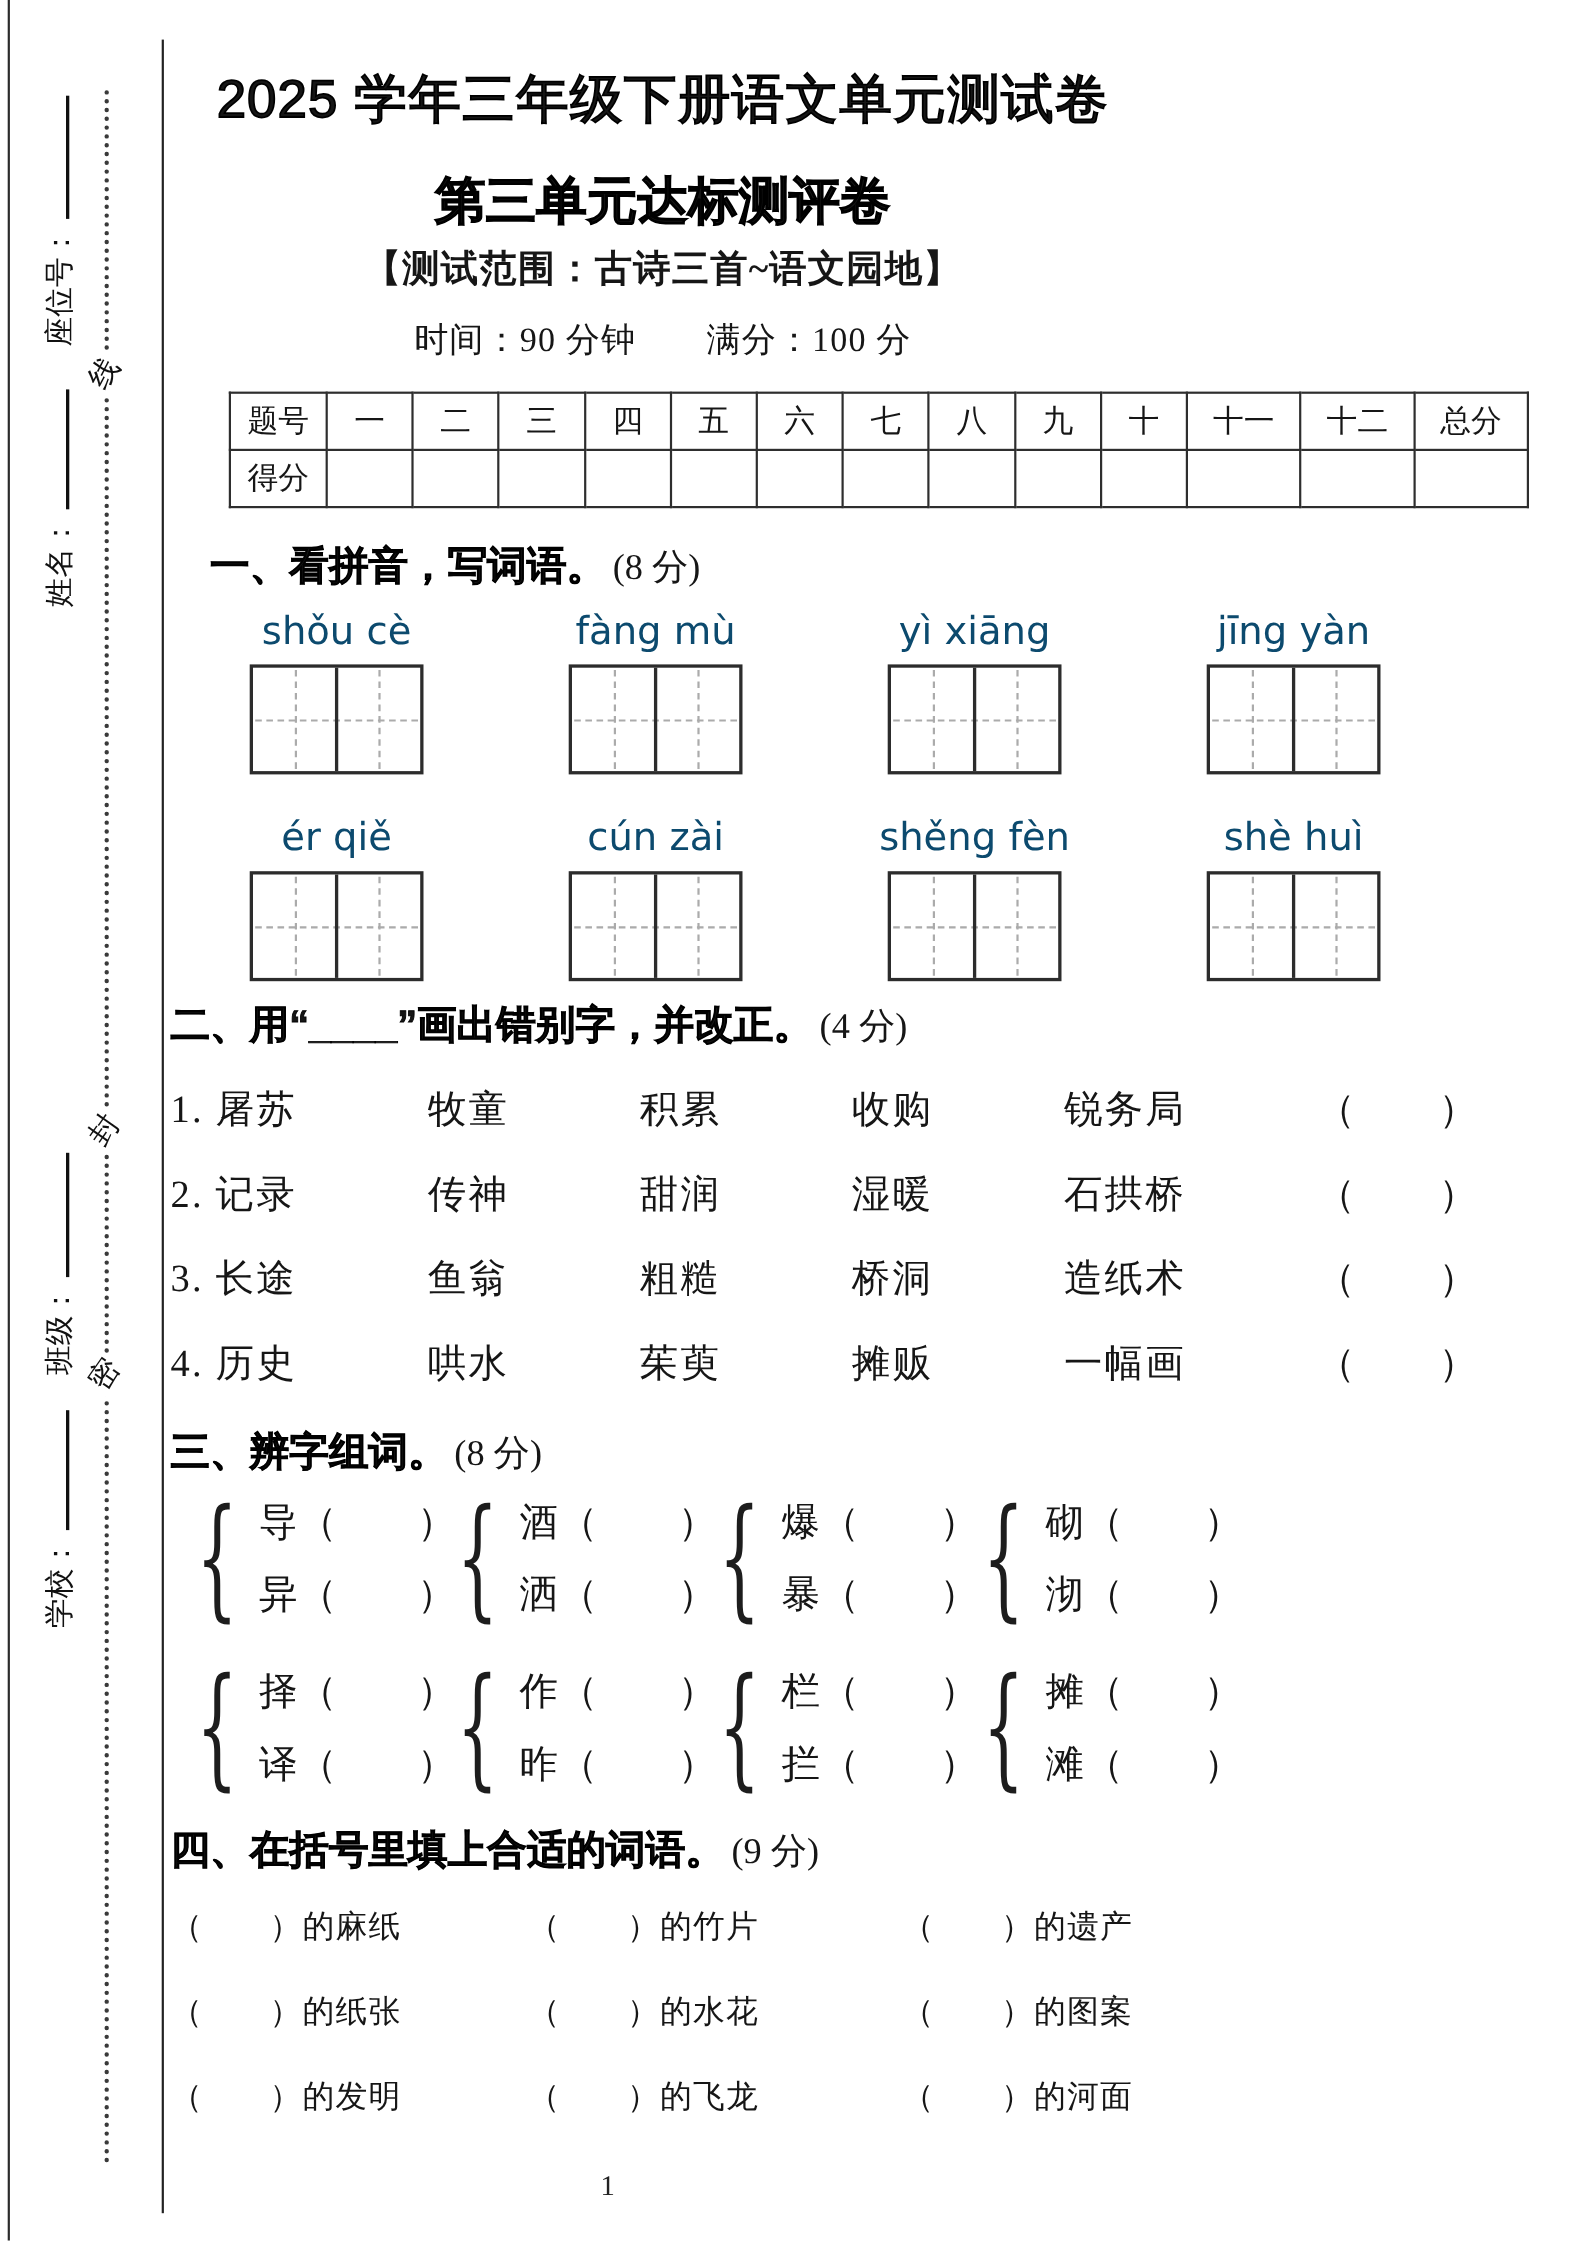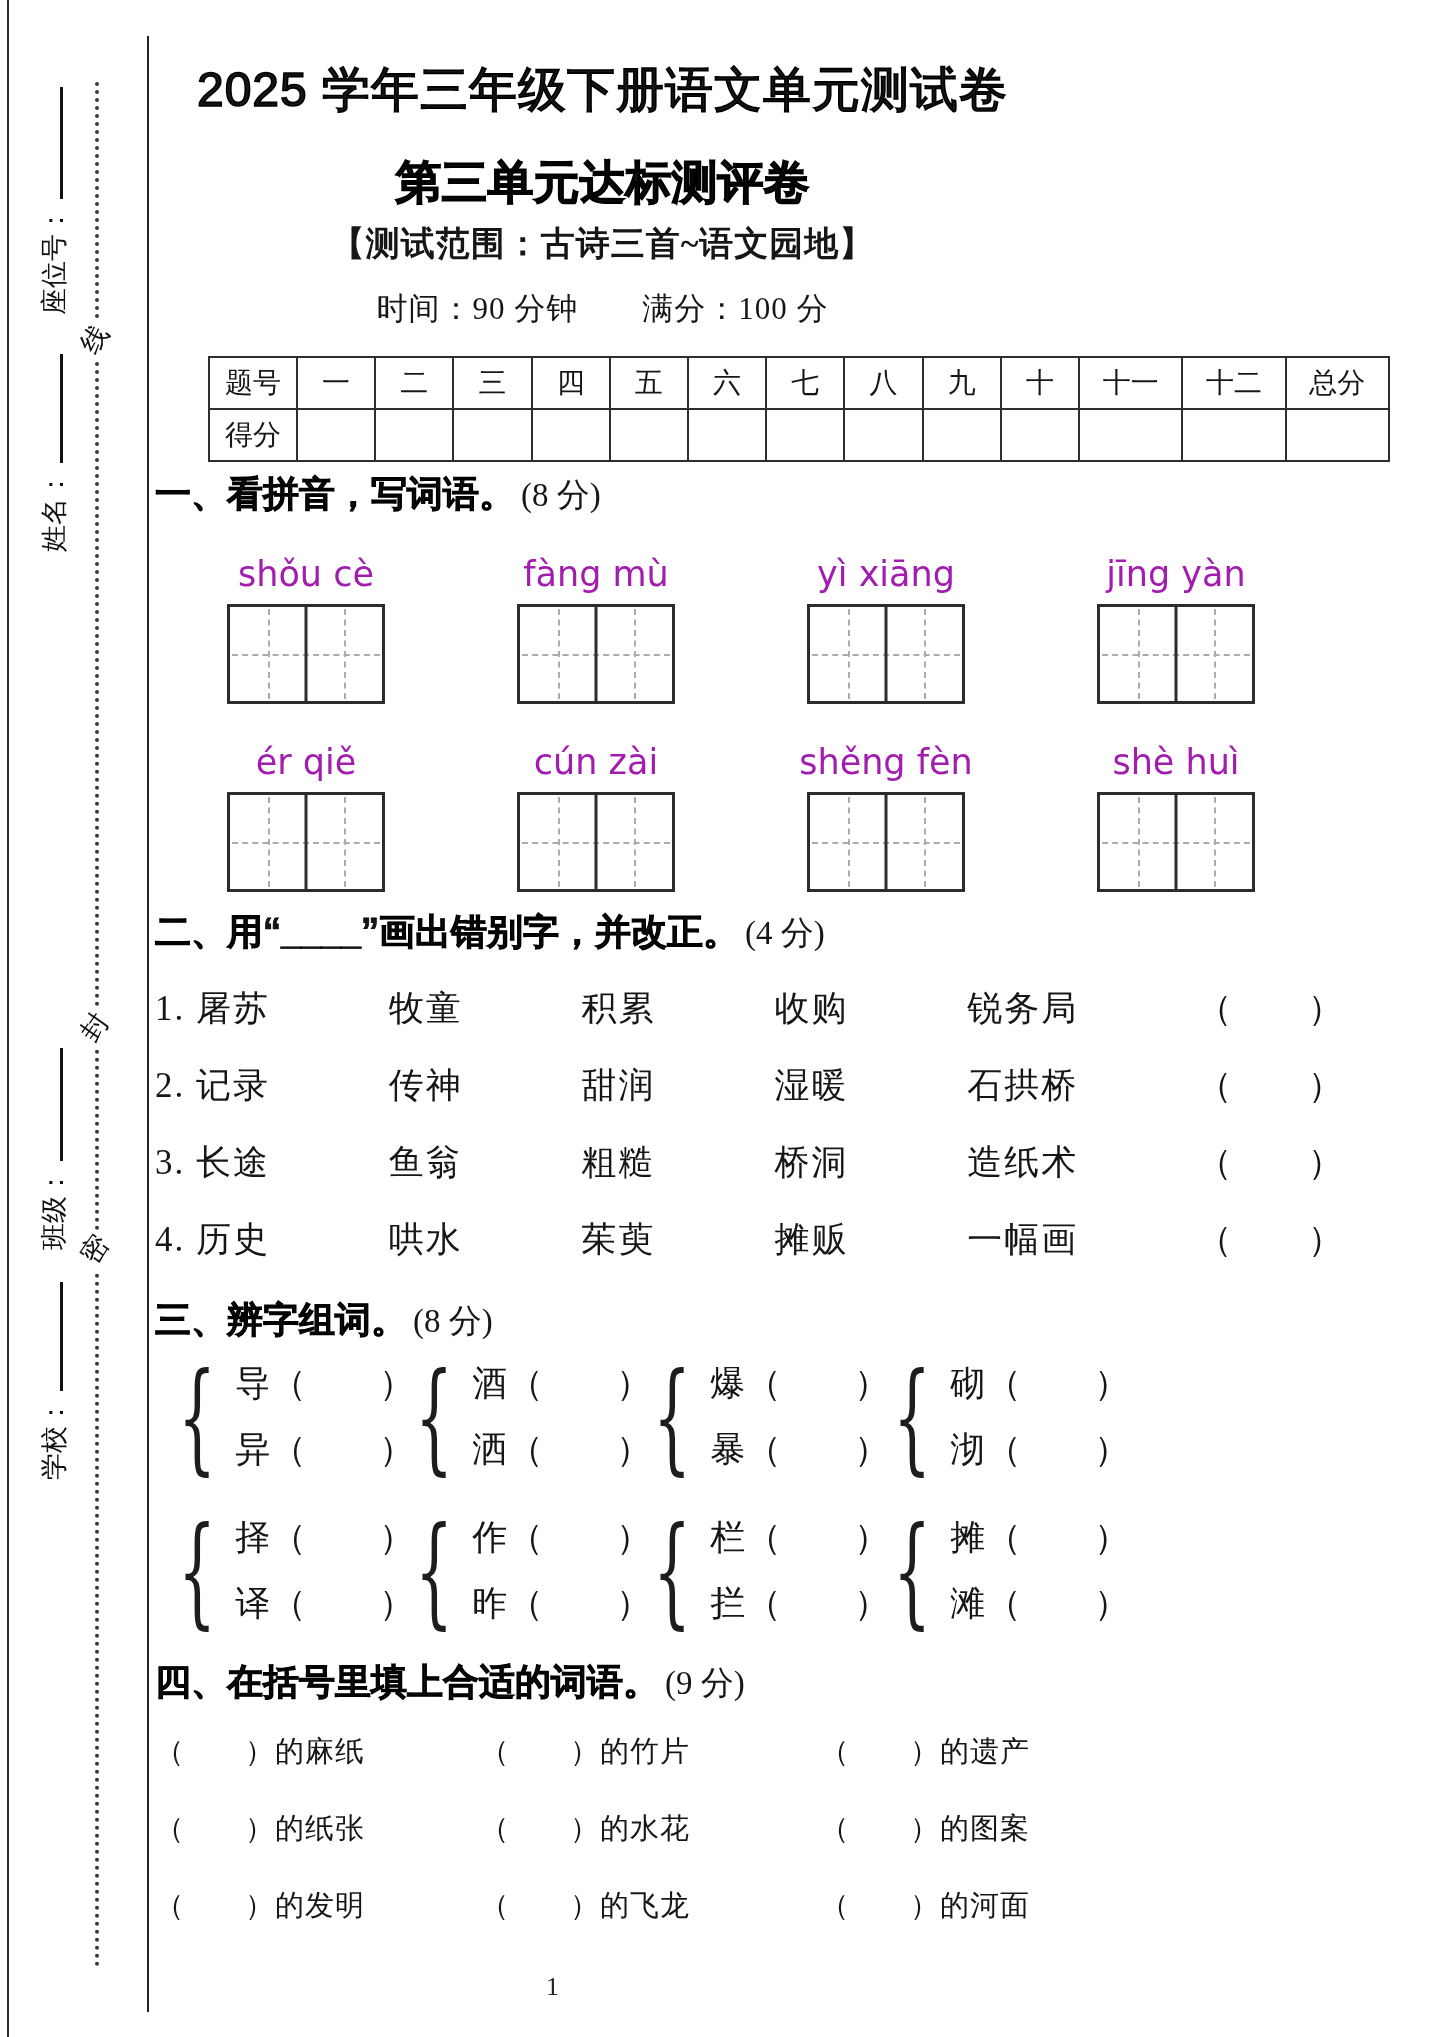--- a/index.html
+++ b/index.html
@@ -44,21 +44,21 @@
   .score-table td.wide{width:104px;}
   
   .sec-head{position:absolute;left:0;font-family:var(--sans);font-weight:800;font-size:36px;-webkit-text-stroke:0.8px #000;white-space:nowrap;}
   .sec-head .pts{font-family:var(--serif);font-weight:400;font-size:33px;-webkit-text-stroke:0;margin-left:6px;}
   
   .pinyin-grid{
     position:absolute;left:6px;top:512px;width:1160px;
     display:grid;grid-template-columns:repeat(4,1fr);row-gap:36px;justify-items:center;
   }
   .pitem{display:flex;flex-direction:column;align-items:center;}
-  .plabel{font-family:var(--pinyin);font-size:35px;color:#a21caf;height:44px;line-height:44px;margin-bottom:8px;white-space:nowrap;}
+  .plabel{font-family:var(--pinyin);font-size:35px;color:#0c4a6e;height:44px;line-height:44px;margin-bottom:8px;white-space:nowrap;}
   .pbox{position:relative;width:152px;height:94px;border:3px solid #2c2c2c;background:#fff;}
   .pbox .vdiv{position:absolute;left:50%;top:0;bottom:0;width:3px;background:#2c2c2c;transform:translateX(-50%);}
   .pbox .dashh{position:absolute;top:50%;left:2px;right:2px;border-top:2px dashed #ababab;}
   .pbox .dashv1{position:absolute;left:25%;top:2px;bottom:2px;border-left:2px dashed #ababab;}
   .pbox .dashv2{position:absolute;left:75%;top:2px;bottom:2px;border-left:2px dashed #ababab;}
   
   .s2rows{position:absolute;left:0;top:945px;width:1190px;text-align:right;}
   .s2row{
     display:flex;justify-content:space-between;align-items:baseline;
     font-family:var(--serif);font-size:35px;letter-spacing:2px;height:77px;white-space:nowrap;
@@ -149,21 +149,21 @@
           <td></td>
           <td></td>
           <td></td>
           <td class="wide"></td>
           <td class="wide"></td>
           <td class="wide"></td>
         </tr>
   </tbody>
     </table>
 
-  <div class="sec-head" style="top:430px;">
+  <div class="sec-head" style="top:450px;margin-left:36px;">
     <span>一、看拼音，写词语。</span><span class="pts">(8 分)</span>
   </div>
   <div class="pinyin-grid" id="pinyin-grid">
       <div class="pitem">
         <div class="plabel">shǒu cè</div>
         <div class="pbox">
           <div class="dashv1"></div>
           <div class="dashv2"></div>
           <div class="dashh"></div>
           <div class="vdiv"></div>

